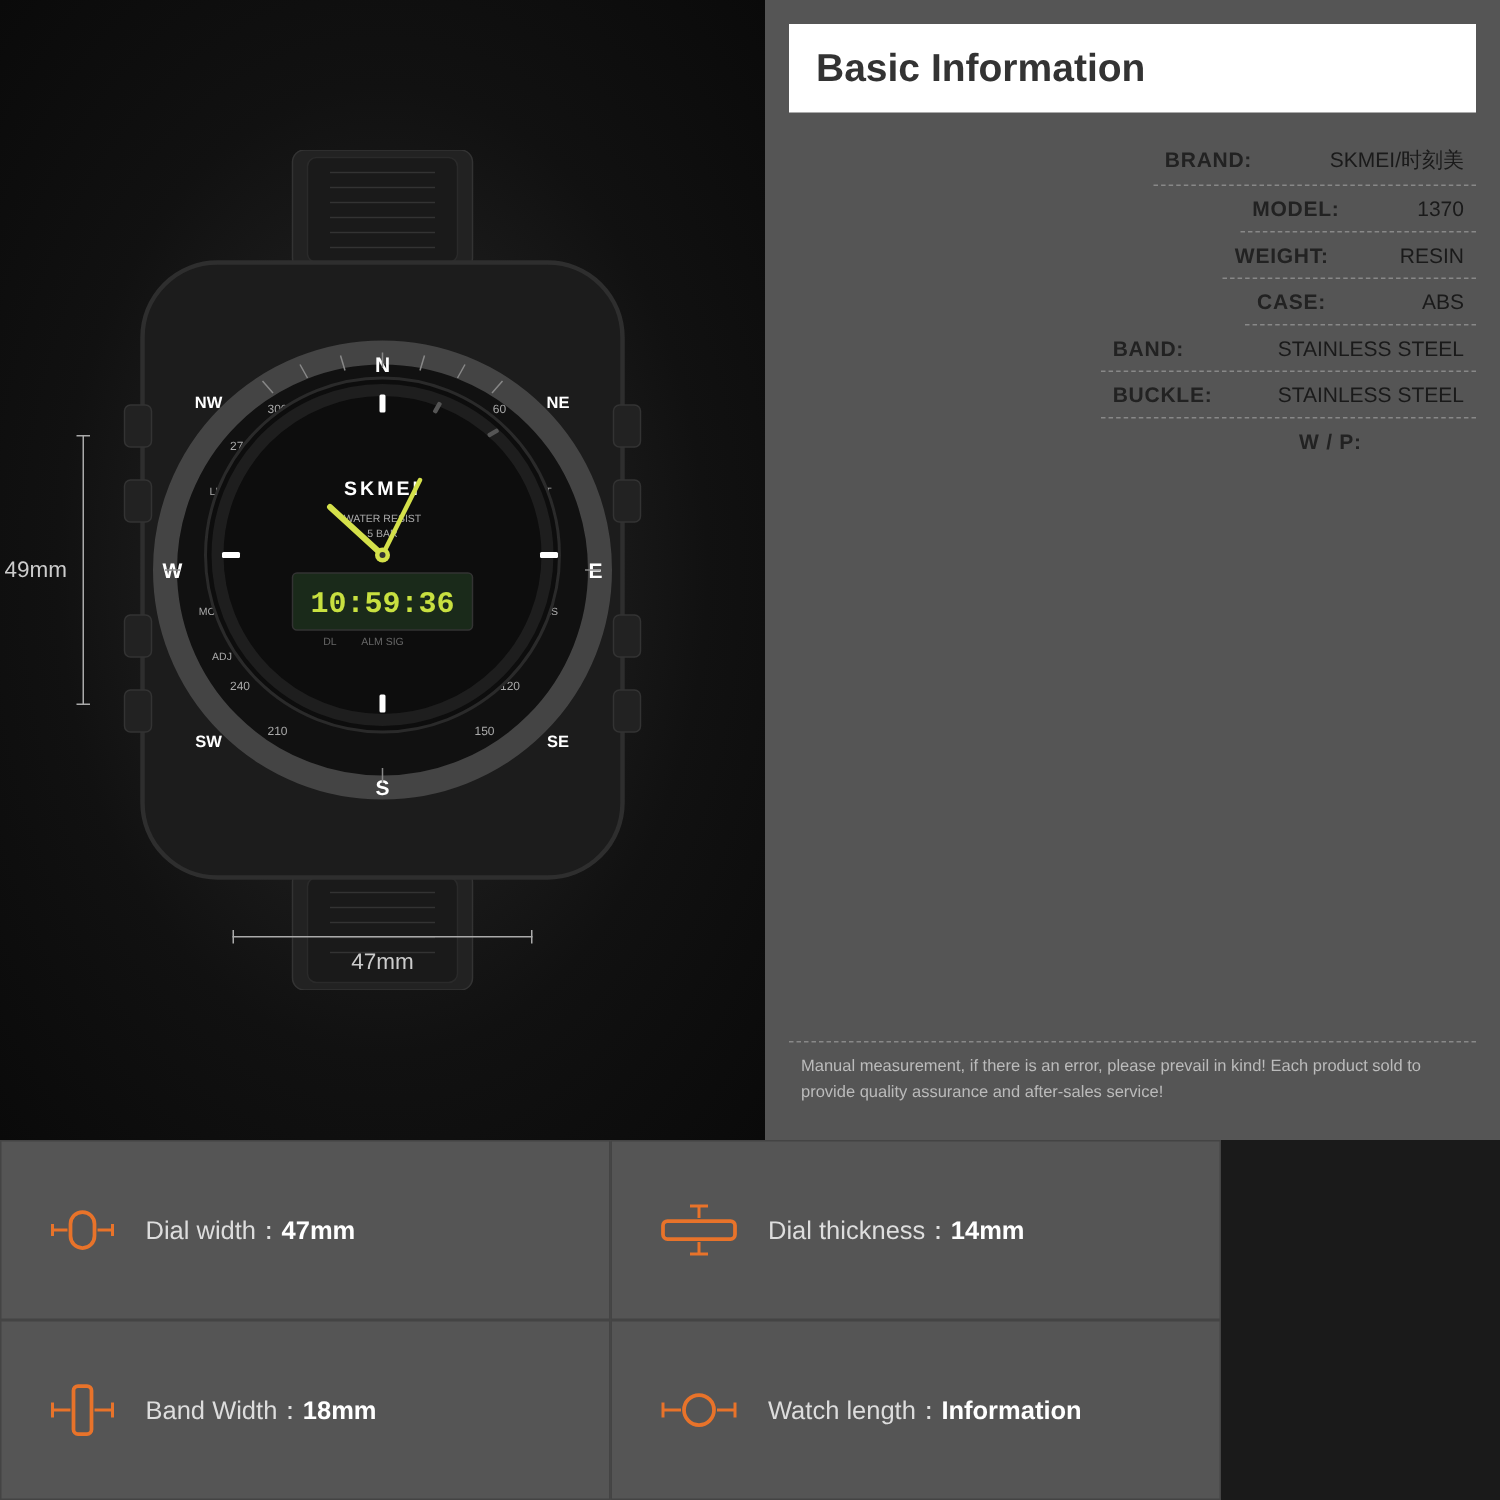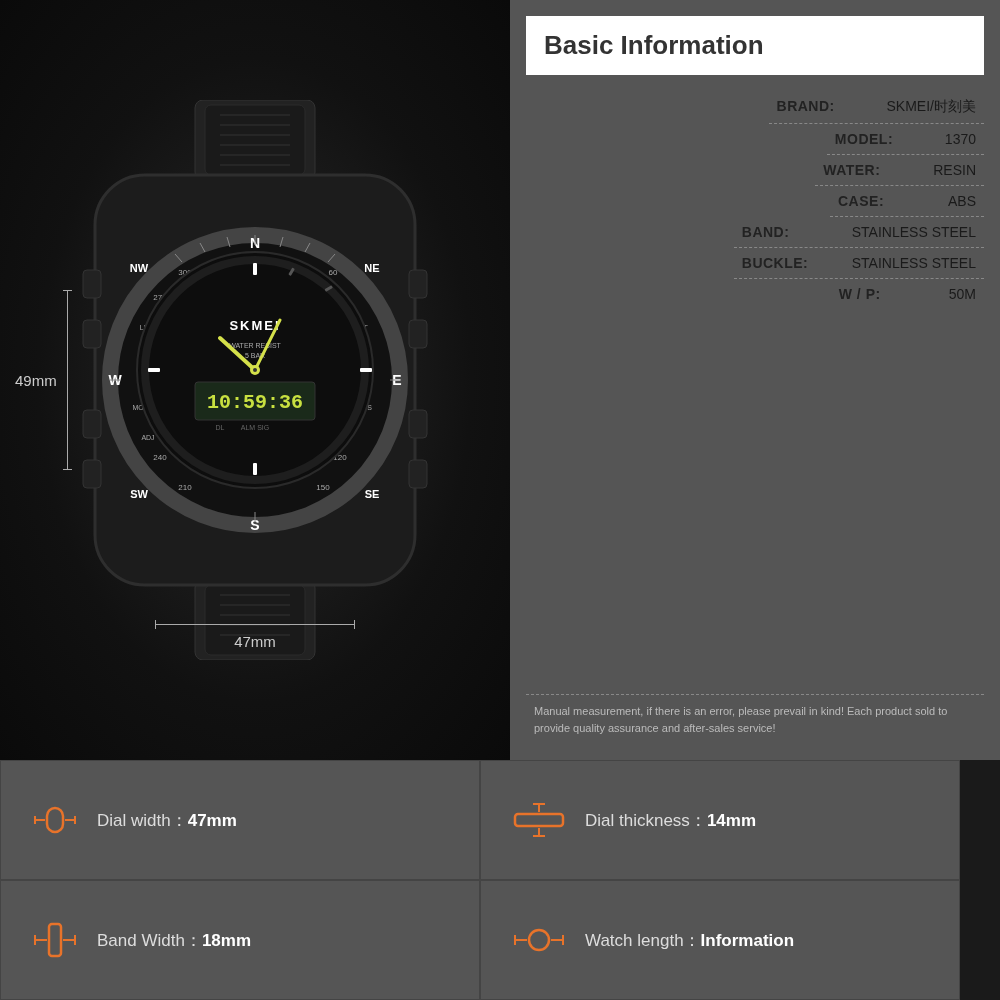--- a/index.html
+++ b/index.html
@@ -164,21 +164,21 @@
       margin-top: 10px;
       padding: 8px;
       color: #bbb;
       font-size: 11px;
       line-height: 1.5;
       border-top: 1px dashed #888;
     }
 
     
     .bottom-bar {
-      width: 960px;
+      width: 814px;
       height: 240px;
       display: flex;
       flex-direction: column;
     }
 
     .bottom-row {
       display: flex;
       height: 120px;
     }
 
@@ -330,21 +330,21 @@
         <circle cx="190" cy="270" r="2" fill="#333"></circle>
 
         <rect x="130" y="282" width="120" height="38" rx="3" fill="#1a2a1a" stroke="#333" stroke-width="1"></rect>
 
         <text x="190" y="308" fill="#c8e040" font-size="20" font-family="'Courier New', monospace" font-weight="bold" text-anchor="middle">10:59:36</text>
 
         <text x="155" y="330" fill="#666" font-size="7" text-anchor="middle">DL</text>
         <text x="190" y="330" fill="#666" font-size="7" text-anchor="middle">ALM SIG</text>
       </svg>
 
-      <div class="dim-label-left" style="position:absolute; left:22px; top:50%; transform:translateY(-50%);">
+      <div class="dim-label-left" style="position:absolute; left:10px; top:50%; transform:translateY(-50%);">
         <div class="dim-line-v"></div>
         <span class="dim-text" style="position:absolute; left:-52px; top:50%; transform:translateY(-50%); white-space:nowrap; color:#ccc; font-size:15px;">49mm</span>
       </div>
 
       <div class="dim-label-bottom" style="position:absolute; bottom:40px; left:50%; transform:translateX(-50%);">
         <div class="dim-line-h"></div>
         <span class="dim-text" style="margin-top:4px; color:#ccc; font-size:15px;">47mm</span>
       </div>
     </div>
   </div>
@@ -358,38 +358,37 @@
 
     <div class="spec-row">
           <span class="spec-label">BRAND:</span>
           <span class="spec-value">SKMEI/时刻美</span>
         </div>
         <div class="spec-row">
           <span class="spec-label">MODEL:</span>
           <span class="spec-value">1370</span>
         </div>
         <div class="spec-row">
-          <span class="spec-label">WATER:</span>
+          <span class="spec-label">WEIGHT:</span>
           <span class="spec-value">RESIN</span>
         </div>
         <div class="spec-row">
           <span class="spec-label">CASE:</span>
           <span class="spec-value">ABS</span>
         </div>
         <div class="spec-row">
           <span class="spec-label">BAND:</span>
           <span class="spec-value">STAINLESS STEEL</span>
         </div>
         <div class="spec-row">
           <span class="spec-label">BUCKLE:</span>
           <span class="spec-value">STAINLESS STEEL</span>
         </div>
         <div class="spec-row">
           <span class="spec-label">W / P:</span>
-          <span class="spec-value">50M</span>
         </div>
       </div>
 
     <div class="spec-note" id="spec-note">Manual measurement, if there is an error, please prevail in kind!
 Each product sold to provide quality assurance and after-sales service!</div>
   </div>
 
 </div>
 
 <div class="bottom-bar">

